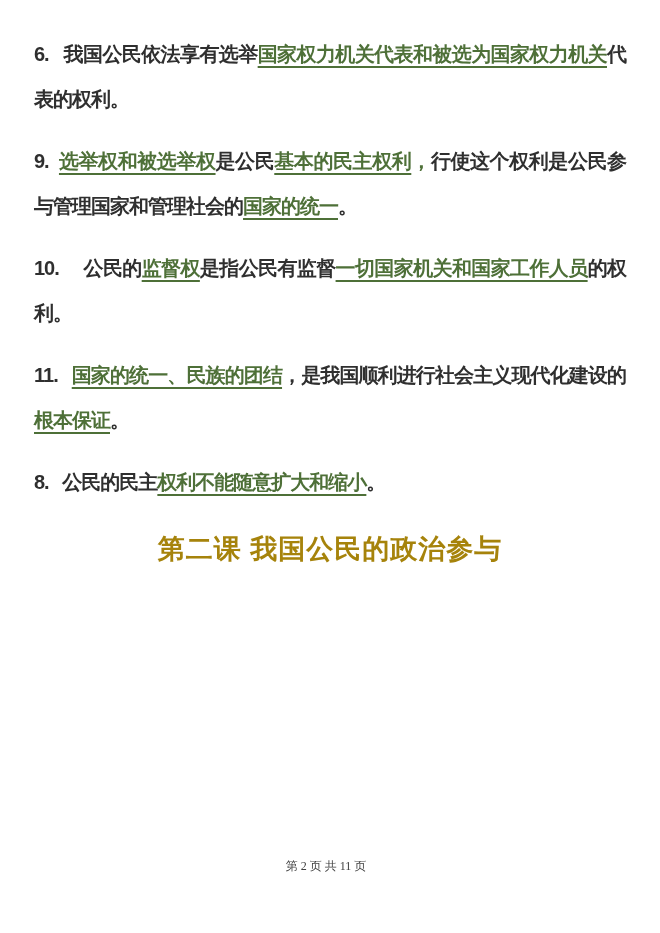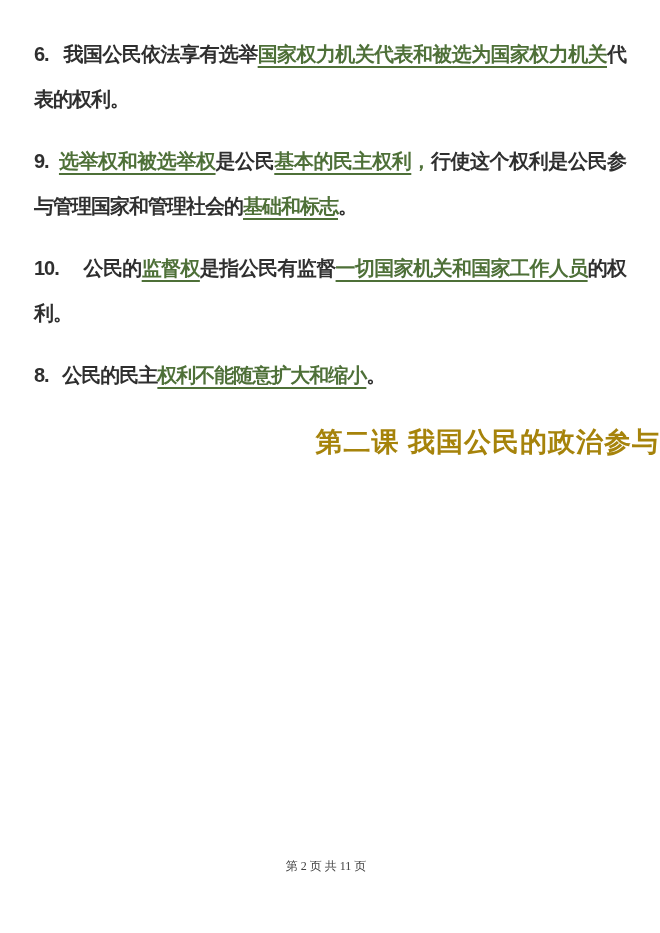--- a/index.html
+++ b/index.html
@@ -36,21 +36,21 @@
     text-decoration: underline;
     text-decoration-thickness: 2px;
     text-underline-offset: 5px;
     text-decoration-color: var(--highlight-green, #4e7038);
   }
   .seg-gc {
     color: var(--highlight-green, #4e7038);
   }
   .section-title {
     margin: 26px 0 0 0;
-    text-align: right;
+    text-align: center;
     font-size: 27px;
     font-weight: 700;
     letter-spacing: 1px;
     color: var(--title-gold, #a6830b);
   }
   .footer {
     position: absolute;
     left: 0;
     right: 8px;
     bottom: 58px;
@@ -60,21 +60,22 @@
     font-weight: 400;
     color: var(--footer-text, #3f3f3f);
   }
 </style>
 </head>
 <body>
 
 <div class="page">
   <div class="content">
       <p class="item"><span class="seg-n">6.   我国公民依法享有选举</span><span class="seg-g">国家权力机关代表和被选为国家权力机关</span><span class="seg-n">代表的权利。</span></p>
-      <p class="item"><span class="seg-n">9.  </span><span class="seg-g">选举权和被选举权</span><span class="seg-n">是公民</span><span class="seg-g">基本的民主权利</span><span class="seg-gc">，</span><span class="seg-n">行使这个权利是公民参与管理国家和管理社会的</span><span class="seg-g">基础和标志</span><span class="seg-n">。</span></p>
+      <p class="item"><span class="seg-n">9.  </span><span class="seg-g">选举权和被选举权</span><span class="seg-n">是公民</span><span class="seg-g">基本的民主权利</span><span class="seg-gc">，</span><span class="seg-n">行使这个权利是公民参与管理国家和管理社会的</span><span class="seg-g">国家的统一</span><span class="seg-n">。</span></p>
       <p class="item"><span class="seg-n">10.     公民的</span><span class="seg-g">监督权</span><span class="seg-n">是指公民有监督</span><span class="seg-g">一切国家机关和国家工作人员</span><span class="seg-n">的权利。</span></p>
+      <p class="item"><span class="seg-n">11.   </span><span class="seg-g">国家的统一、民族的团结</span><span class="seg-n">，是我国顺利进行社会主义现代化建设的</span><span class="seg-g">根本保证</span><span class="seg-n">。</span></p>
       <p class="item"><span class="seg-n">8.   公民的民主</span><span class="seg-g">权利不能随意扩大和缩小</span><span class="seg-n">。</span></p>
     </div>
 
   <h1 class="section-title">第二课 我国公民的政治参与</h1>
 
   <div class="footer">第 2 页 共 11 页</div>
 </div>
 
 </body></html>

